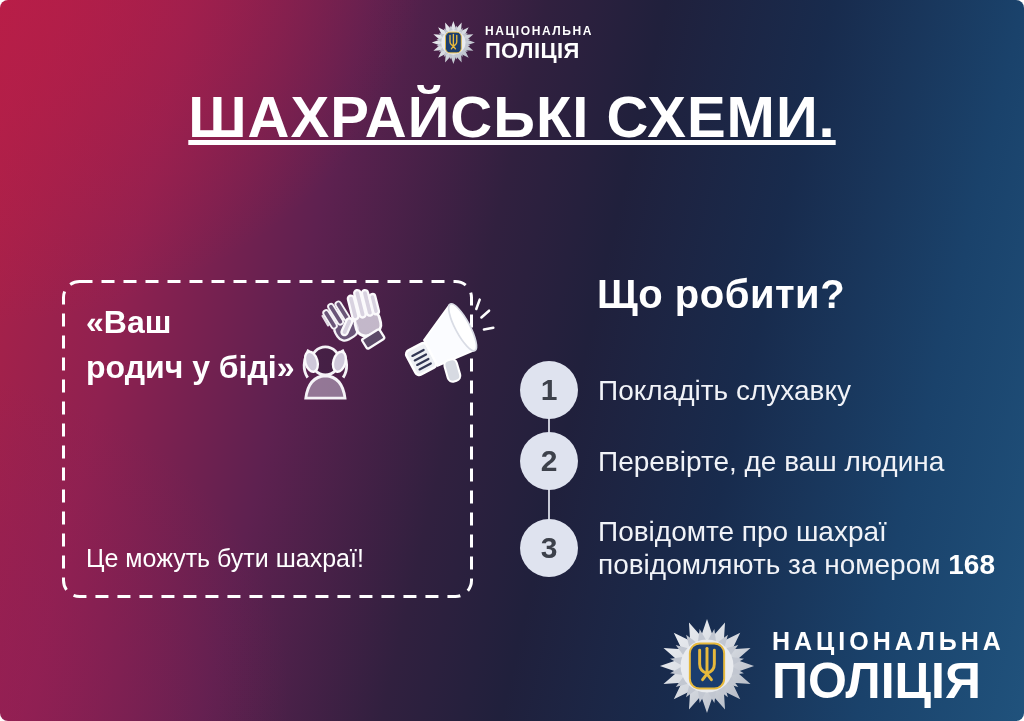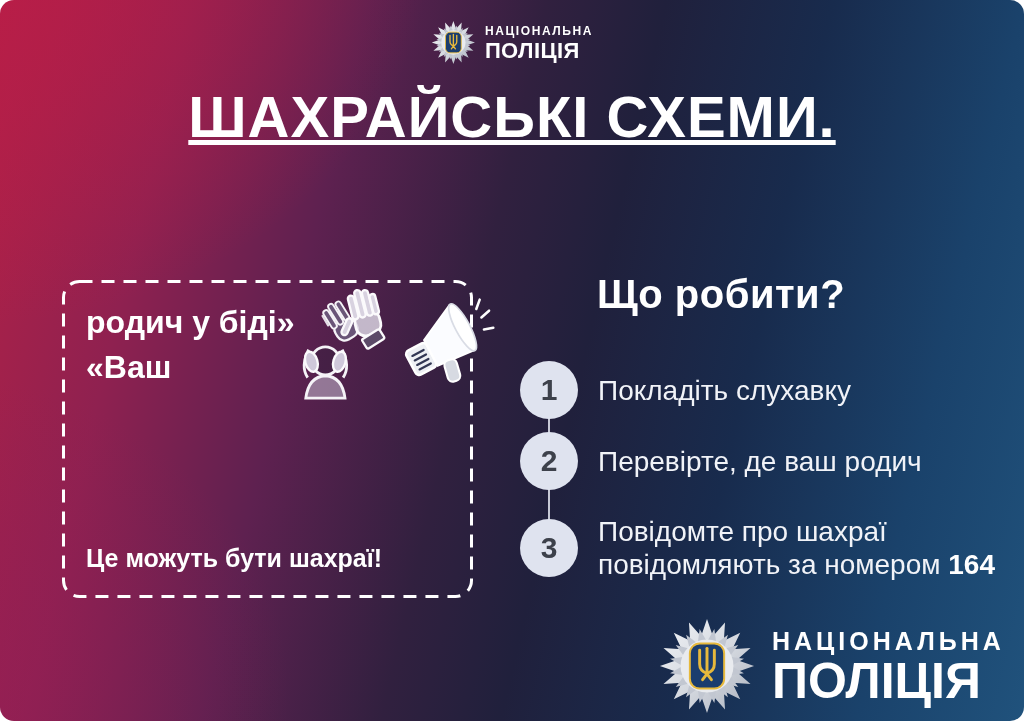--- a/index.html
+++ b/index.html
@@ -1,20 +1,20 @@
 <!DOCTYPE html>
 <html><head>
 <meta charset="utf-8">
 <style>
   html,body{margin:0;padding:0;background:#ffffff;}
   .poster{
     position:relative;
     width:1024px;height:721px;
     overflow:hidden;
-    border-radius:14px;
+    border-radius:8px;
     font-family:"Liberation Sans","DejaVu Sans",sans-serif;
     color:#ffffff;
     background:
       radial-gradient(760px 620px at -4% -8%, rgba(187,28,72,.85), rgba(187,28,72,0) 62%),
       radial-gradient(640px 560px at -8% 96%, rgba(148,29,88,.55), rgba(148,29,88,0) 58%),
       linear-gradient(103deg,#b12147 0%,#8f2150 16%,#5e2150 31%,#31203f 46%,#20203c 56%,#182b4d 70%,#1a426b 86%,#20527c 100%);
   }
   
   .top-logo{position:absolute;top:20px;left:50%;transform:translateX(-50%);
     display:flex;align-items:center;gap:9px;}
@@ -26,21 +26,21 @@
   .title{position:absolute;top:84px;left:0;width:100%;text-align:center;
     font-size:58px;font-weight:bold;letter-spacing:1px;line-height:65px;text-decoration:underline;}
   
   .card{position:absolute;left:62px;top:280px;width:411px;height:318px;}
   .card-border{position:absolute;left:0;top:0;width:411px;height:318px;}
   .card-heading{position:absolute;left:24px;top:20px;font-size:32px;font-weight:bold;line-height:45px;}
   .card-icons{position:absolute;top:8px;right:-22px;display:flex;align-items:flex-start;}
   .icon-person{width:112px;height:112px;margin-right:-8px;}
   .icon-mega{width:102px;height:102px;margin-top:4px;}
   .card-body{position:absolute;left:24px;top:122px;font-size:24px;line-height:38px;color:#f0e8f2;}
-  .card-warning{position:absolute;left:24px;top:264px;font-size:25px;font-weight:bold;color:#ffffff;}
+  .card-warning{position:absolute;left:24px;top:264px;font-size:25px;font-weight:normal;color:#ffffff;}
   
   .todo-heading{position:absolute;left:597px;top:272px;font-size:40px;font-weight:bold;letter-spacing:.5px;}
   .connector{position:absolute;left:548px;top:390px;width:2px;height:158px;background:rgba(228,231,240,.85);}
   .step{position:absolute;left:520px;display:flex;align-items:center;}
   .step-1{top:361px;height:58px;}
   .step-2{top:432px;height:58px;}
   .step-3{top:510px;height:76px;}
   .step-num{width:58px;height:58px;border-radius:50%;background:#dfe3ef;color:#3d414b;
     font-size:30px;font-weight:bold;display:flex;align-items:center;justify-content:center;flex:0 0 58px;}
   .step-text{margin-left:20px;font-size:28px;line-height:33px;color:#f1f3f8;}
@@ -92,22 +92,22 @@
   <div class="title">
     <div>ШАХРАЙСЬКІ СХЕМИ.</div>
   </div>
 
   <div class="card">
     <svg class="card-border" viewBox="0 0 411 318">
       <rect x="1.5" y="1.5" width="408" height="315" rx="16" fill="none" stroke="#ffffff" stroke-width="3" stroke-dasharray="13 9"></rect>
     </svg>
 
     <div class="card-heading">
+      <div>«Ваш</div>
       <div>родич у біді»</div>
-      <div>«Ваш</div>
     </div>
 
     <div class="card-icons">
 
       <svg class="icon-person" viewBox="0 0 120 120">
 
         <g stroke="#f5f3f7" stroke-width="2.5" stroke-linecap="round" opacity="0.9">
           <path d="M36 30 l6 10"></path>
             <path d="M44 24 l5 11"></path>
             <path d="M52 20 l4 12"></path>
@@ -167,28 +167,28 @@
 
   <div class="connector"></div>
 
   <div class="step step-1">
     <div class="step-num">1</div>
     <div class="step-text">Покладіть слухавку</div>
   </div>
 
   <div class="step step-2">
     <div class="step-num">2</div>
-    <div class="step-text">Перевірте, де ваш родич</div>
+    <div class="step-text">Перевірте, де ваш людина</div>
   </div>
 
   <div class="step step-3">
     <div class="step-num">3</div>
     <div class="step-text">
       <div>Повідомте про шахраї</div>
-      <div><span>повідомляють за номером </span><span class="step-bold">164</span></div>
+      <div><span>повідомляють за номером </span><span class="step-bold">168</span></div>
     </div>
   </div>
 
   <div class="bottom-logo">
     <svg class="badge-lg" viewBox="0 0 100 100">
         <use href="#police-badge"></use>
       </svg>
     <div class="bottom-logo-text">
       <span class="bottom-logo-l1">НАЦІОНАЛЬНА</span>
       <span class="bottom-logo-l2">ПОЛІЦІЯ</span>

